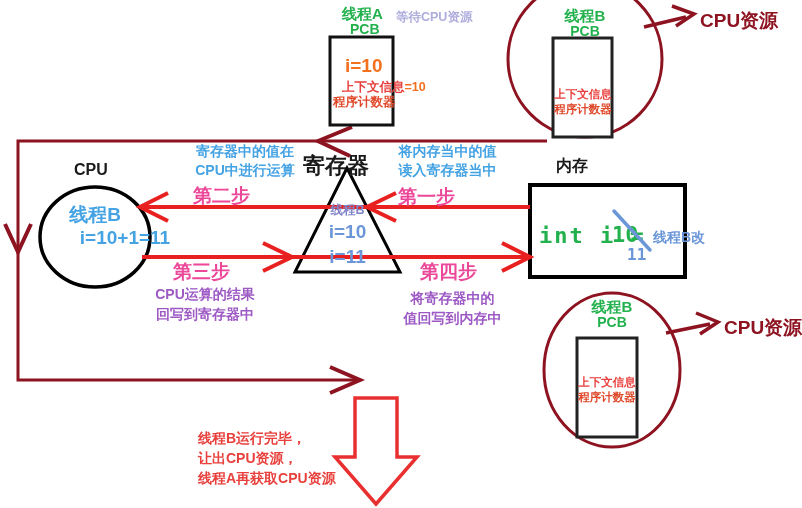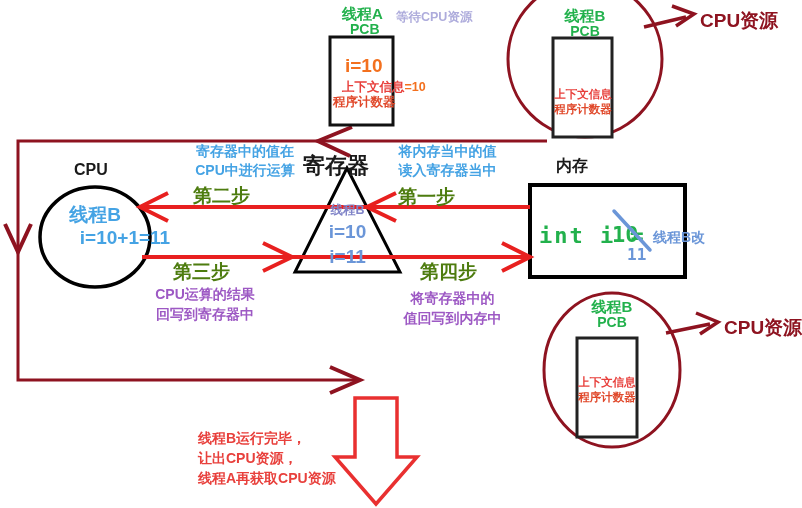--- a/index.html
+++ b/index.html
@@ -14,21 +14,21 @@
   .green{color:#22b14c}
   .red{color:#e8403c}
   .red2{color:#e0482a}
   .dred{color:#8e1320}
   .blue{color:#45a3e4}
   .mblue{color:#6b96d8}
   .tblue{color:#8084c8}
   .purple{color:#9d59c4}
   .lav{color:#aeacdc}
   .orange{color:#f3701e}
-  .crimson{color:#4d7c0f}
+  .crimson{color:#ec4899}
   .black{color:#1a1a1a}
   .mono{font-family:"DejaVu Sans Mono",monospace}
   .s11{font-size:11.5px}.s12{font-size:12.5px}.s13{font-size:19px}.s14{font-size:14px}
   .s15{font-size:15px}.s17{font-size:22px}.s18{font-size:16px}.s19{font-size:19px}
 </style>
 </head>
 <body>
 
 <div class="stage">
 

